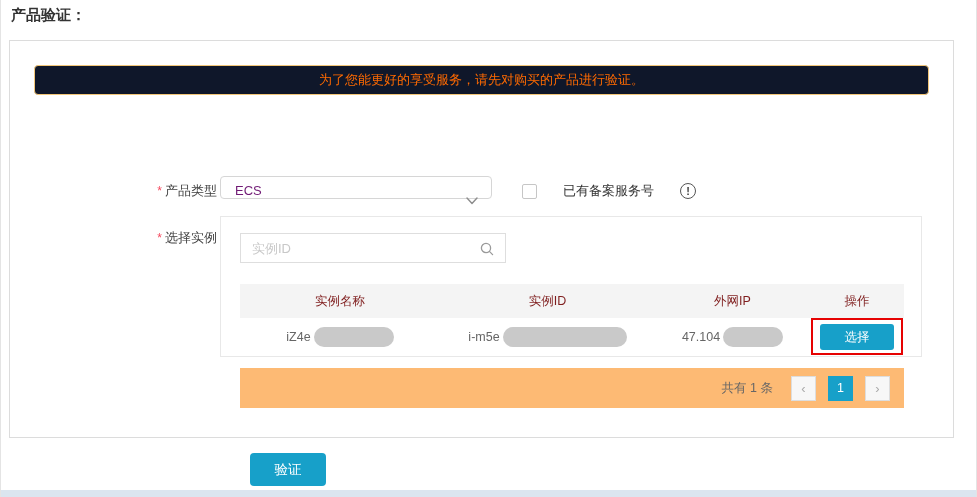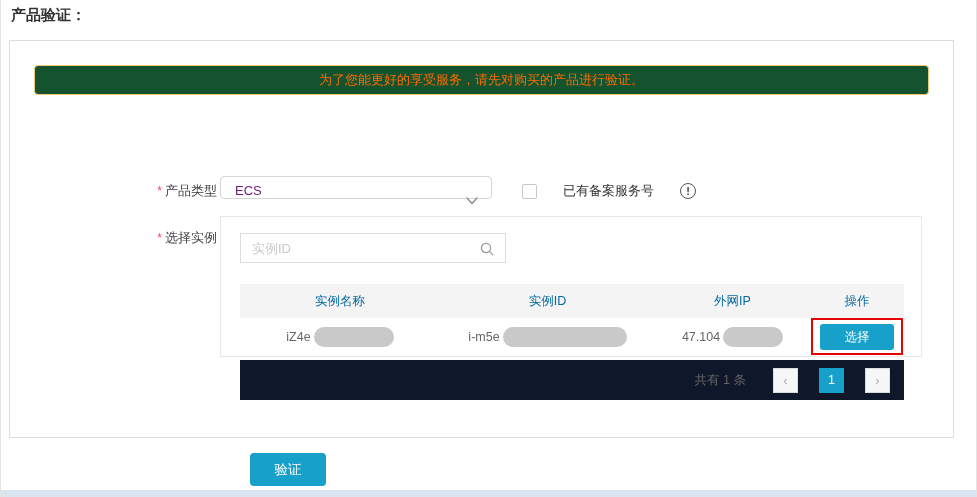--- a/index.html
+++ b/index.html
@@ -16,21 +16,21 @@
   .page-title {
     position: absolute; left: 10px; top: 6px;
     font-size: 15px; font-weight: bold; color: #333;
   }
   .card {
     position: absolute; left: 8px; top: 40px; width: 945px; height: 398px;
     border: 1px solid #dcdcdc; background: #fff;
   }
   .notice-banner {
     position: absolute; left: 24px; top: 24px; width: 895px; height: 30px;
-    border: 1px solid #f3c678; background: #14532d; border-radius: 4px;
+    border: 1px solid #f3c678; background: #0f172a; border-radius: 4px;
     color: #ff6a00; font-size: 13px; text-align: center; line-height: 28px;
   }
   .form-row { position: absolute; left: 0; width: 100%; }
   .field-label {
     position: absolute; left: 0; width: 220px; text-align: right;
     font-size: 13px; color: #404040; line-height: 30px; white-space: nowrap;
   }
   .req { color: #f5485d; margin-right: 3px; font-size: 12px; }
   .row-domain { top: 81px; height: 30px; }
   .www-prefix { position: absolute; left: 229px; line-height: 30px; font-size: 13px; color: #333; }
@@ -70,21 +70,21 @@
     position: absolute; left: 19px; top: 16px; width: 266px; height: 30px;
     border: 1px solid #dedede; background: #fff;
   }
   .search-box input {
     width: 100%; height: 100%; border: none; outline: none;
     padding: 0 32px 0 11px; font-size: 13px; color: #333; background: transparent;
   }
   .search-box input::placeholder { color: #c8c8c8; }
   .search-icon { position: absolute; right: 10px; top: 7px; cursor: pointer; }
   .instance-table { position: absolute; left: 19px; top: 67px; width: 664px; font-size: 12.5px; }
-  .thead { display: flex; height: 34px; background: #f4f4f4; color: #0369a1; }
+  .thead { display: flex; height: 34px; background: #f4f4f4; color: #7f1d1d; }
   .thead > div, .trow > div {
     display: flex; align-items: center; justify-content: center; gap: 3px;
   }
   .col-name { width: 200px; } .col-id { width: 215px; }
   .col-ip { width: 155px; } .col-action { width: 94px; }
   .trow { display: flex; height: 38px; background: #fff; color: #666; }
   .redacted {
     background: #c9c9c9; height: 20px; border-radius: 10px; display: inline-block;
   }
   .red-name { width: 80px; } .red-id { width: 124px; } .red-ip { width: 60px; }
@@ -92,23 +92,23 @@
   .select-btn {
     width: 74px; height: 26px; background: #17a0c9; color: #fff; border: none;
     border-radius: 3px; font-size: 12.5px; cursor: pointer;
     font-family: "Liberation Sans", "DejaVu Sans", sans-serif;
   }
   .highlight-box {
     position: absolute; left: 50%; top: 0; transform: translateX(-50%);
     width: 92px; height: 37px; border: 2px solid #e60202; pointer-events: none;
   }
   .pagination {
-    margin-top: 4px; height: 40px; background: #0f172a;
+    margin-top: 12px; height: 40px; background: #fdba74;
     display: flex; align-items: center; justify-content: flex-end;
-    gap: 21px; padding-right: 14px; font-size: 12.5px; color: #666;
+    gap: 12px; padding-right: 14px; font-size: 12.5px; color: #666;
   }
   .page-btn {
     width: 25px; height: 25px; display: flex; align-items: center; justify-content: center;
     border: 1px solid #ddd; background: #f7f7f7; color: #aaa; font-size: 13px;
     cursor: pointer; user-select: none;
   }
   .page-btn.active { background: #17a0c9; border-color: #17a0c9; color: #fff; font-size: 12.5px; }
   .total-text { margin-right: 6px; }
   .actions { position: absolute; left: 249px; top: 453px; display: flex; gap: 3px; }
   .verify-btn {

